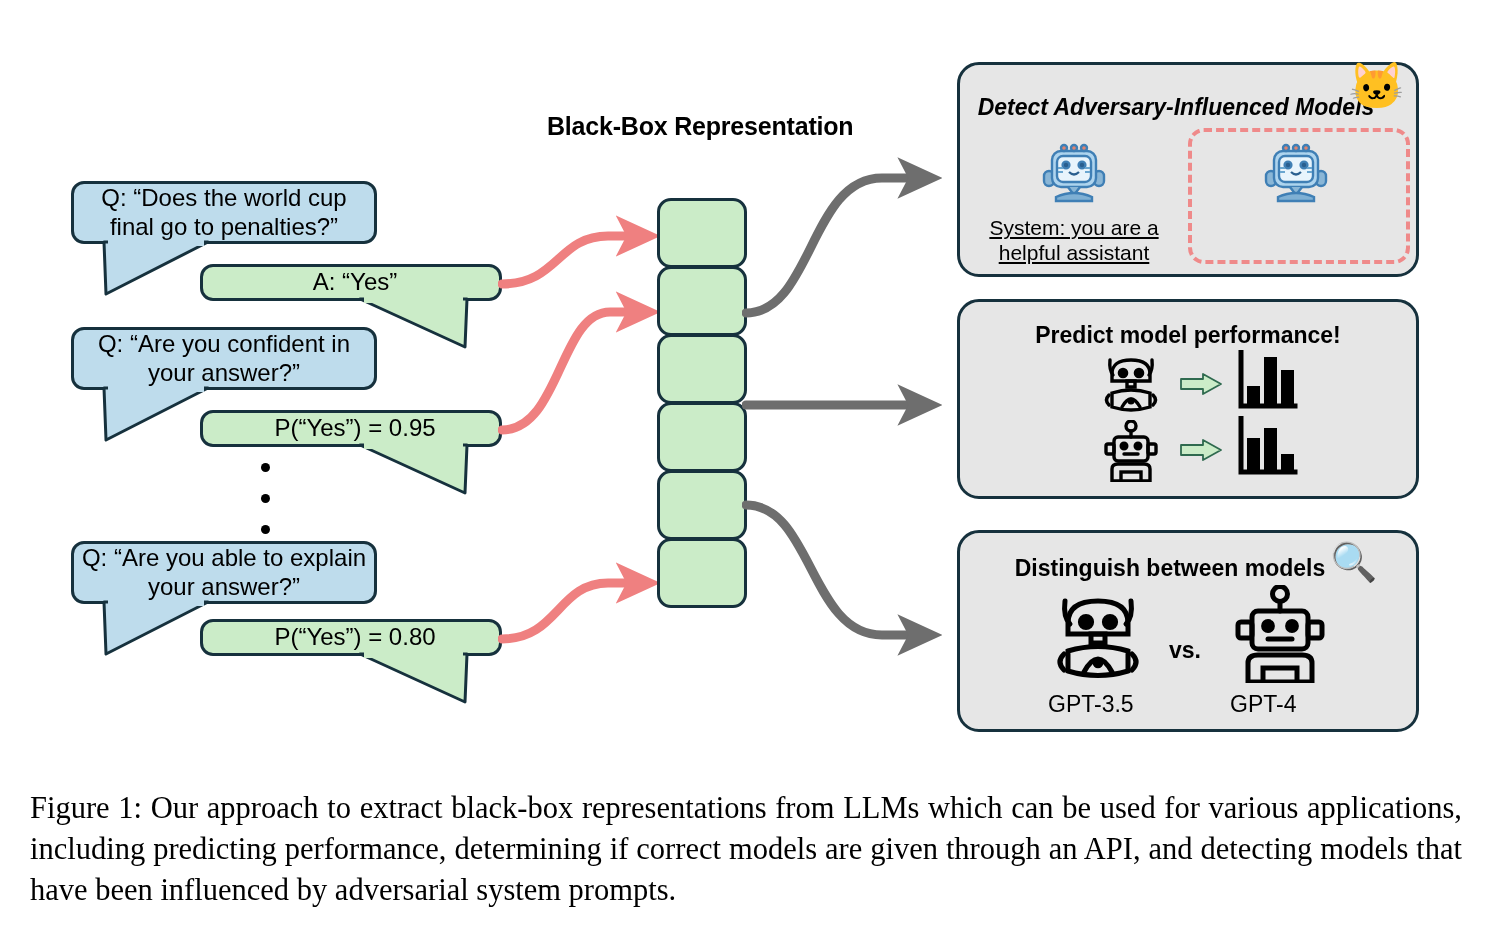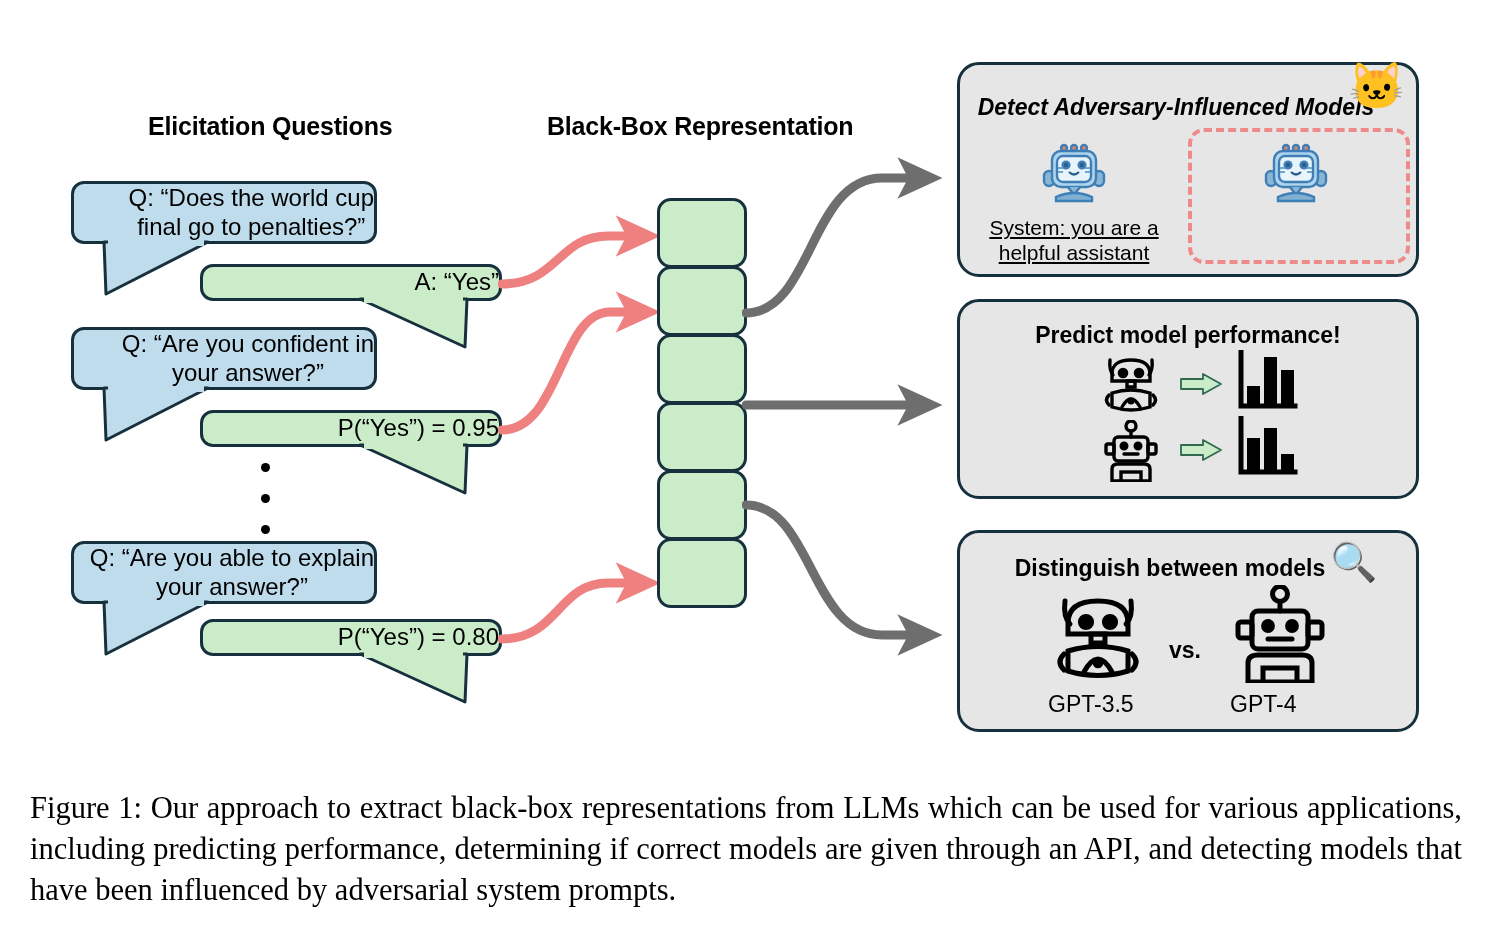--- a/index.html
+++ b/index.html
@@ -3,21 +3,21 @@
 <meta charset="utf-8">
 <style>
   html,body{margin:0;padding:0;background:#ffffff;}
   body{width:1490px;height:942px;font-family:"Liberation Sans",sans-serif;color:#000;position:relative;overflow:hidden;}
   #figure{position:absolute;left:0;top:0;width:1490px;height:770px;}
   .col-title{position:absolute;font-weight:bold;font-size:25px;letter-spacing:-0.2px;white-space:nowrap;}
   #title-elicitation{left:148px;top:112px;}
   #title-blackbox{left:547px;top:112px;}
 
   .bubble{position:absolute;box-sizing:border-box;border:3px solid #16313d;border-radius:13px;
-          display:flex;align-items:center;justify-content:flex-end;text-align:center;
+          display:flex;align-items:center;justify-content:center;text-align:center;
           font-size:24px;line-height:1.18;color:#000;}
   .bubble.q{background:#bedcec;}
   .bubble.a{background:#cbecc8;padding-left:8px;}
 
   .tail{position:absolute;}
 
   .dots{position:absolute;width:10px;}
   .dot{width:9px;height:9px;border-radius:50%;background:#000;margin-bottom:22px;}
 
   .cell{position:absolute;box-sizing:border-box;width:90px;height:70px;background:#cbecc8;
@@ -36,21 +36,20 @@
   #caption{position:absolute;left:30px;top:788px;width:1432px;
            font-family:"Liberation Serif",serif;font-size:30.5px;line-height:1.34;
            text-align:justify;text-justify:inter-word;color:#000;}
   svg{display:block;}
 </style>
 </head>
 <body>
 
 <div id="figure">
 
-  <div class="col-title" id="title-elicitation">Elicitation Questions</div>
   <div class="col-title" id="title-blackbox">Black-Box Representation</div>
 
   <div class="bubble q" style="left:71px;top:181px;width:306px;height:63px;">
     <span style="white-space:pre-line">Q: “Does the world cup
 final go to penalties?”</span>
   </div>
   <svg class="tail" style="left:86px;top:238px;width:130px;height:62px;">
     <path d="M18,4 L122,4 L20,56 Z" fill="#bedcec" stroke="#16313d" stroke-width="3" stroke-linejoin="round"></path>
     <path d="M22,5 L118,5" stroke="#bedcec" stroke-width="6"></path>
   </svg>

